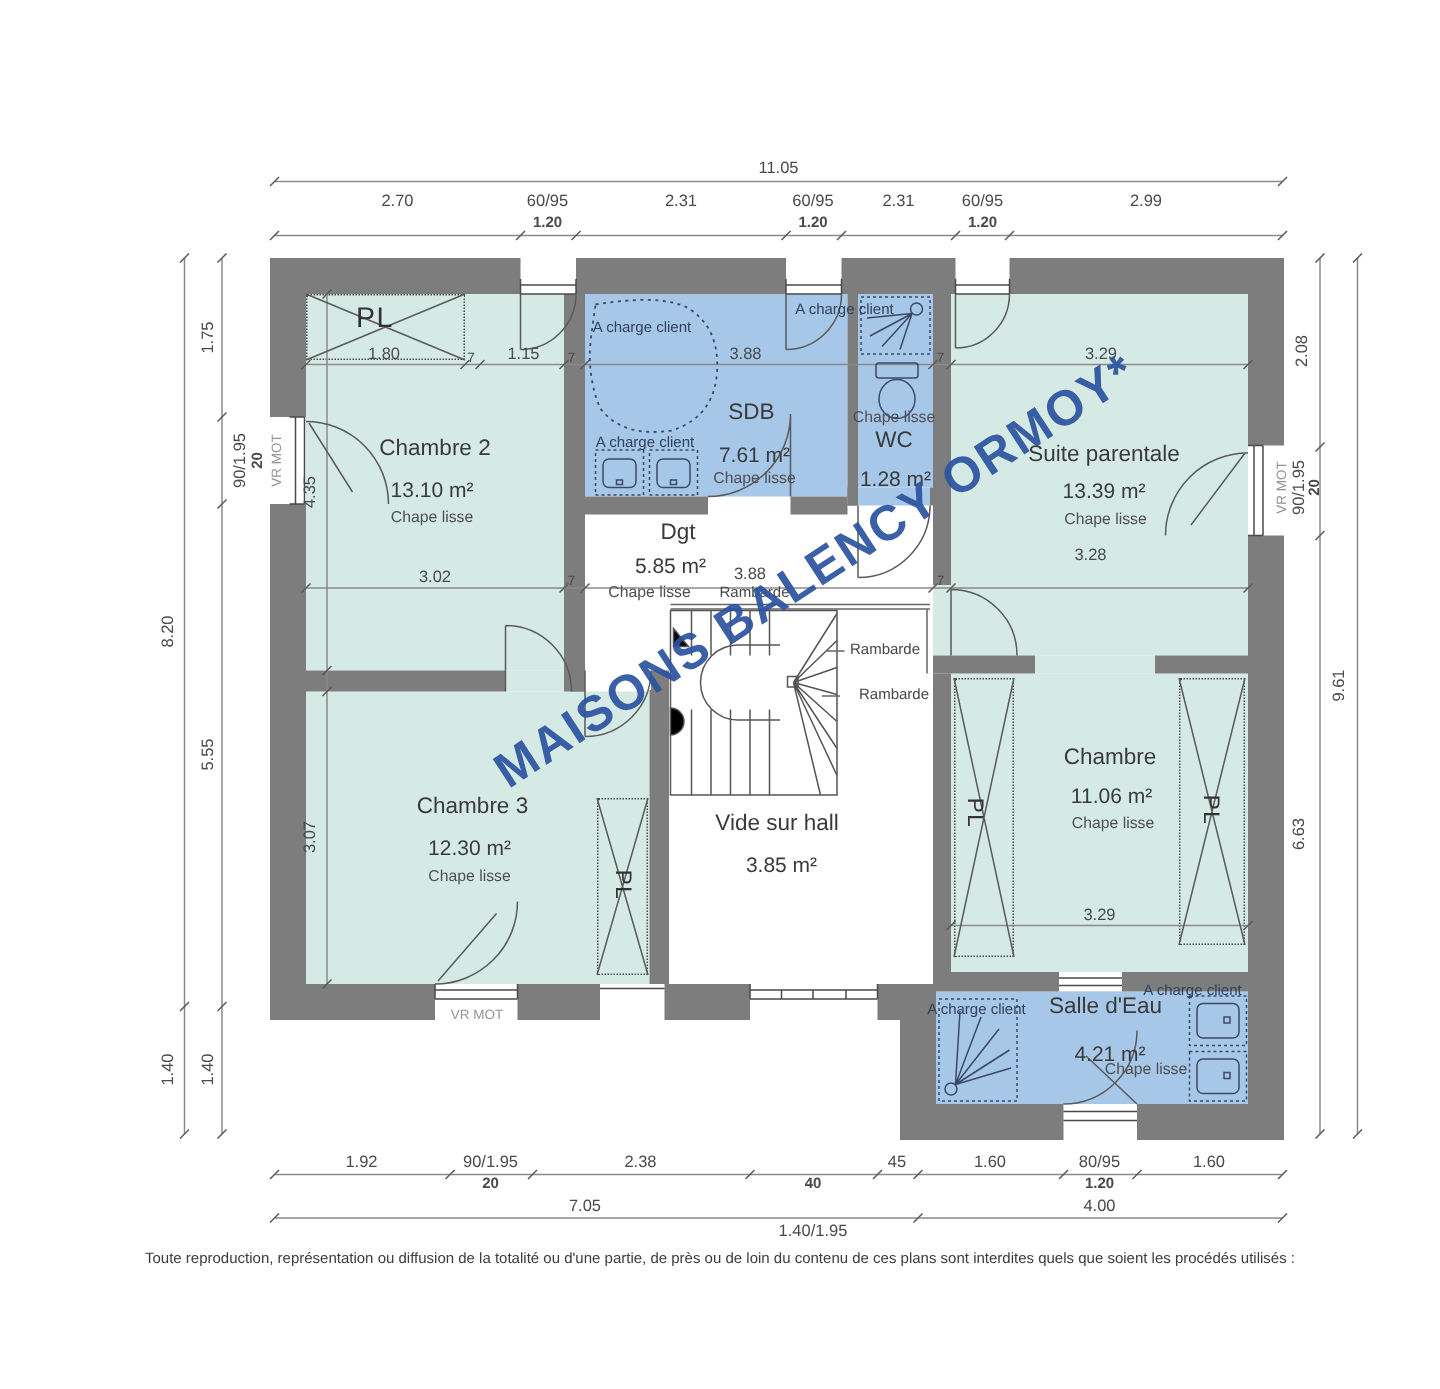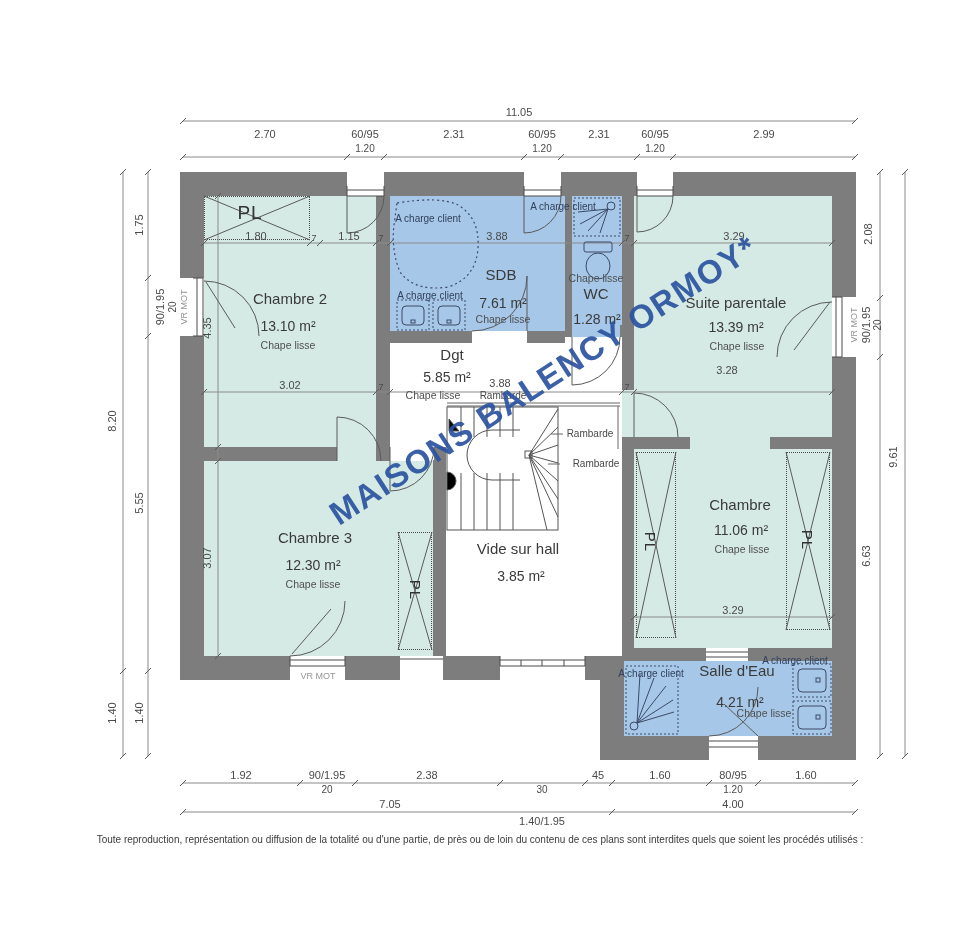--- a/index.html
+++ b/index.html
@@ -6,21 +6,21 @@
   #canvas{position:relative;width:960px;height:926px;background:#fff;overflow:hidden;
           font-family:"Liberation Sans",sans-serif;}
   .room{position:absolute;}
   .mint{background:#d6eae5;}
   .wet{background:#a6c7e8;}
   .wall{position:absolute;background:#7d7d7d;}
   .win{position:absolute;background:#fff;}
   .closet{position:absolute;border:1.5px dotted #4a4a4a;box-sizing:border-box;}
   .lbl{position:absolute;font-size:11px;color:#4a4a4a;white-space:nowrap;transform:translateX(-50%);}
   .vlbl{position:absolute;font-size:11px;color:#4a4a4a;white-space:nowrap;transform:translate(-50%,-50%) rotate(-90deg);}
-  .s10{font-size:10px;}
+  .s10{font-size:10px;font-weight:bold;}
   .s9{font-size:9px;}
   .gray{color:#949494;}
   .rname{font-size:15px;color:#3a3a3a;}
   .rarea{font-size:14px;color:#3a3a3a;}
   .rfloor{font-size:10.5px;color:#4f4f4f;}
   .acc{font-size:10px;color:#32415c;}
   .pl1{font-size:19px;color:#333;letter-spacing:1px;}
   .plv{position:absolute;font-size:15px;color:#333;letter-spacing:1px;white-space:nowrap;
        transform:translate(-50%,-50%) rotate(90deg);}
   .ramb{font-size:10px;color:#474747;}
@@ -250,21 +250,21 @@
   <div class="vlbl s10" style="left:877px;top:325px">20</div>
   <div class="vlbl s9 gray" style="left:854px;top:325px">VR MOT</div>
   <div class="vlbl" style="left:866px;top:556px">6.63</div>
   <div class="vlbl" style="left:893px;top:457px">9.61</div>
 
   <div class="lbl" style="left:241px;top:769px">1.92</div>
   <div class="lbl" style="left:327px;top:769px">90/1.95</div>
   <div class="lbl s10" style="left:327px;top:784px">20</div>
   <div class="lbl" style="left:427px;top:769px">2.38</div>
   <div class="lbl" style="left:542px;top:815px">1.40/1.95</div>
-  <div class="lbl s10" style="left:542px;top:784px">30</div>
+  <div class="lbl s10" style="left:542px;top:784px">40</div>
   <div class="lbl" style="left:598px;top:769px">45</div>
   <div class="lbl" style="left:660px;top:769px">1.60</div>
   <div class="lbl" style="left:733px;top:769px">80/95</div>
   <div class="lbl s10" style="left:733px;top:784px">1.20</div>
   <div class="lbl" style="left:806px;top:769px">1.60</div>
   <div class="lbl" style="left:390px;top:798px">7.05</div>
   <div class="lbl" style="left:733px;top:798px">4.00</div>
 
   <div class="lbl pl1" style="left:250px;top:202px">PL</div>
   <div class="lbl rname" style="left:290px;top:290px">Chambre 2</div>

